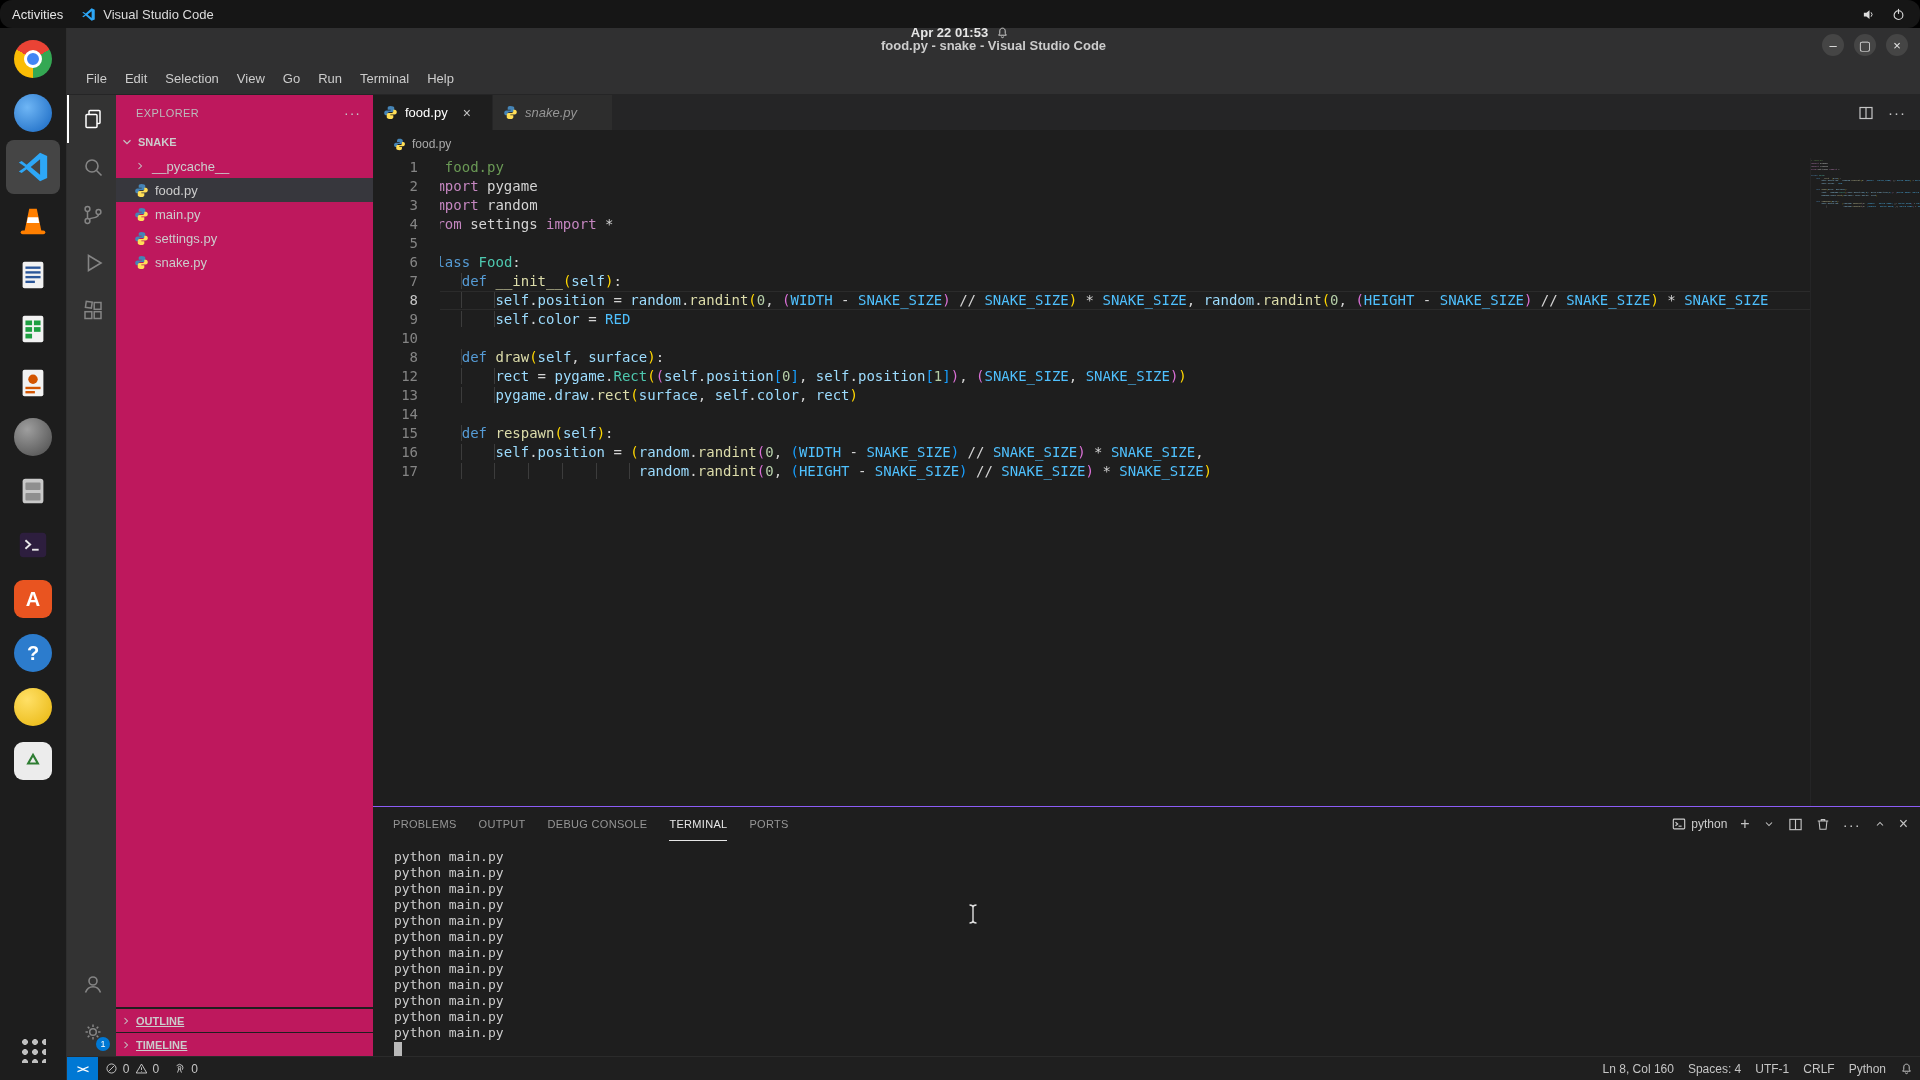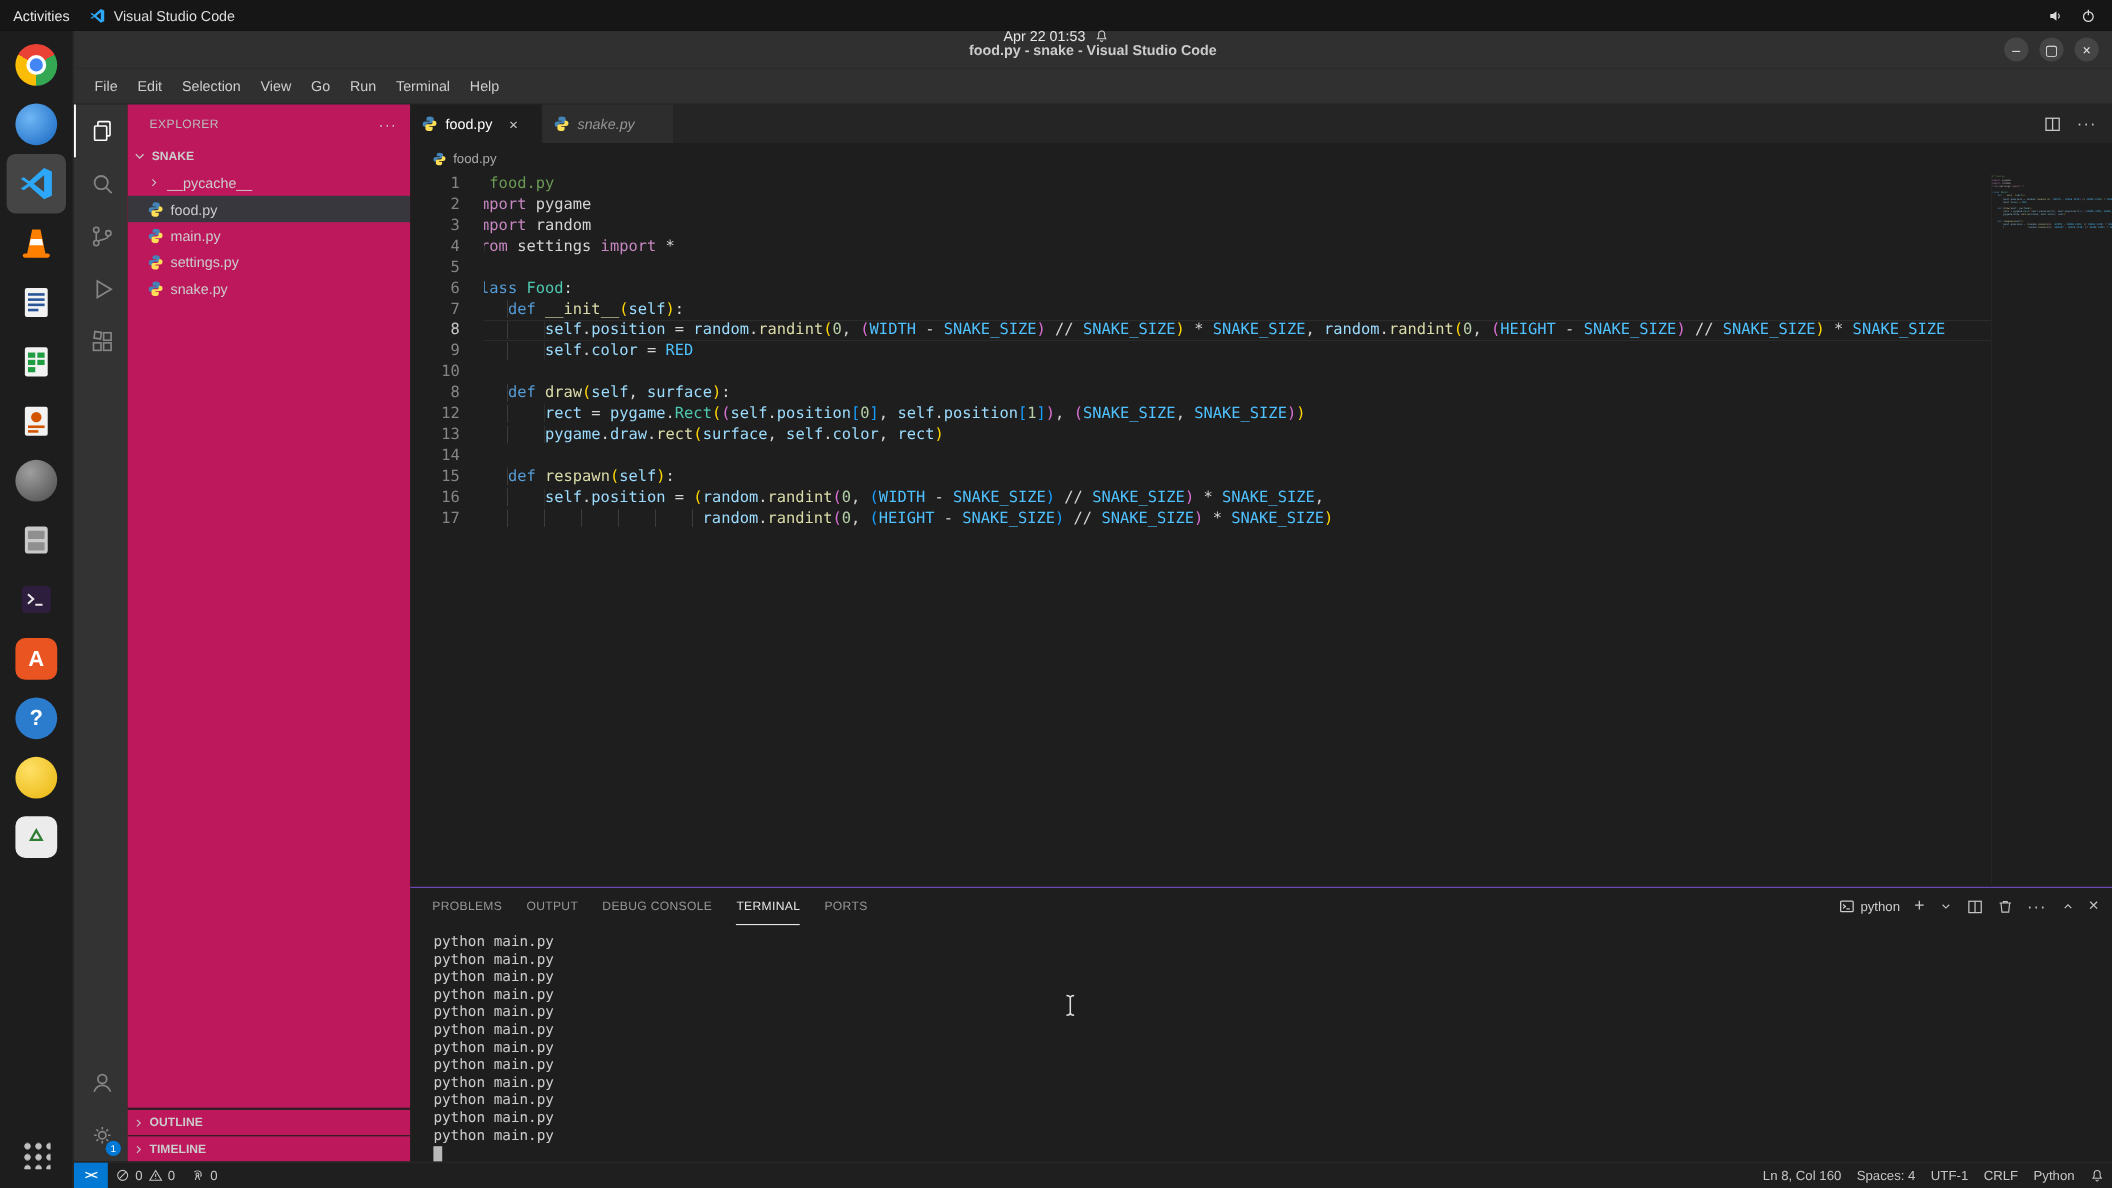--- a/index.html
+++ b/index.html
@@ -1,23 +1,23 @@
 <!DOCTYPE html>
 <html><head>
 <meta charset="utf-8">
 <style>
   * { margin:0; padding:0; box-sizing:border-box; }
   html,body { width:1920px; height:1080px; overflow:hidden; background:#000; font-family:"Liberation Sans", sans-serif; }
 
   
-  .topbar { position:absolute; left:0; top:0; width:1920px; height:28px; background:#161616; color:#e6e6e6; display:flex; align-items:center; font-size:13px; z-index:50; }
+  .topbar { position:absolute; left:0; top:0; width:1920px; height:28px; background:#161616; color:#e6e6e6; display:flex; align-items:center; font-size:13px; z-index:50;border-radius:12px; }
   .tb-left { display:flex; align-items:center; gap:18px; padding-left:12px; }
   .tb-app { display:flex; align-items:center; gap:7px; color:#dcdcdc; }
   .tb-center { position:absolute; left:0; right:0; display:flex; justify-content:center; align-items:center; gap:8px; pointer-events:none; }
-  .tb-center span { font-weight:normal;margin-top:36px; }
+  .tb-center span { font-weight:bold;margin-top:36px; }
   .tb-right { margin-left:auto; display:flex; align-items:center; gap:14px; padding-right:14px; }
   .tb-icon svg { display:block; }
 
   
   .dock { position:absolute; left:0; top:28px; width:67px; height:1052px; background:#1d1d1d; border-right:1px solid #2e2e2e; display:flex; flex-direction:column; align-items:center; padding-top:4px; z-index:40; }
   .dock-item { width:54px; height:54px; display:flex; align-items:center; justify-content:center; border-radius:8px; margin-bottom:0px; position:relative; }
   .dock-item.active { background:rgba(255,255,255,.18); }
   .dock-item .circle { width:38px; height:38px; border-radius:50%; display:flex; align-items:center; justify-content:center; font-size:20px; font-weight:bold; }
   .dock-item .tile { width:38px; height:38px; border-radius:9px; display:flex; align-items:center; justify-content:center; font-size:22px; font-weight:bold; }
   .chrome-outer { width:38px; height:38px; border-radius:50%; background:conic-gradient(from -60deg, #ea4335 0 120deg, #34a853 120deg 240deg, #fbbc05 240deg 360deg); display:flex; align-items:center; justify-content:center; }
@@ -49,21 +49,21 @@
   .sidebar { width:257px; background:#be185d; display:flex; flex-direction:column; flex:none; min-height:0; color:#cccccc; }
   .sb-header { height:35px; display:flex; align-items:center; padding:0 12px 0 20px; font-size:11px; color:#bbbbbb; letter-spacing:.4px; flex:none; }
   .sb-header .more { margin-left:auto; color:#c5c5c5; font-size:14px; letter-spacing:1px; }
   .proj-row { height:24px; display:flex; align-items:center; gap:4px; padding-left:4px; font-size:11px; font-weight:bold; color:#cccccc; flex:none; }
   .tree { flex:1; min-height:0; overflow:hidden; }
   .tree-row { height:24px; display:flex; align-items:center; gap:6px; padding-left:18px; font-size:13px; color:#cccccc; }
   .tree-row.selected { background:#37373d; }
   .tree-row .chev { width:12px; color:#c5c5c5; }
   .tree-row .ficon { width:15px; height:15px; flex:none; }
   .sb-sections { flex:none; border-top:1px solid #1f1f1f; }
-  .sec-row { height:24px; display:flex; align-items:center; gap:4px; padding-left:4px; font-size:11px; font-weight:bold; color:#cccccc; border-top:1px solid #1f1f1f; }
+  .sec-row { height:24px; display:flex; align-items:center; gap:4px; padding-left:4px; font-size:11px; font-weight:bold; color:#cccccc; border-top:1px solid #1f1f1f;text-decoration:underline; }
   .chev-svg { display:block; }
 
   
   .main-col { flex:1; display:flex; flex-direction:column; min-width:0; min-height:0; }
 
   .tabbar { height:35px; background:#252526; display:flex; align-items:stretch; flex:none; }
   .tab { display:flex; align-items:center; gap:7px; padding:0 10px; font-size:13px; color:#969696; background:#2d2d2d; border-right:1px solid #252526; min-width:120px; }
   .tab.active { background:#1e1e1e; color:#ffffff; }
   .tab.preview .tab-label { font-style:italic; }
   .tab .close { margin-left:8px; font-size:14px; color:#c5c5c5; }

